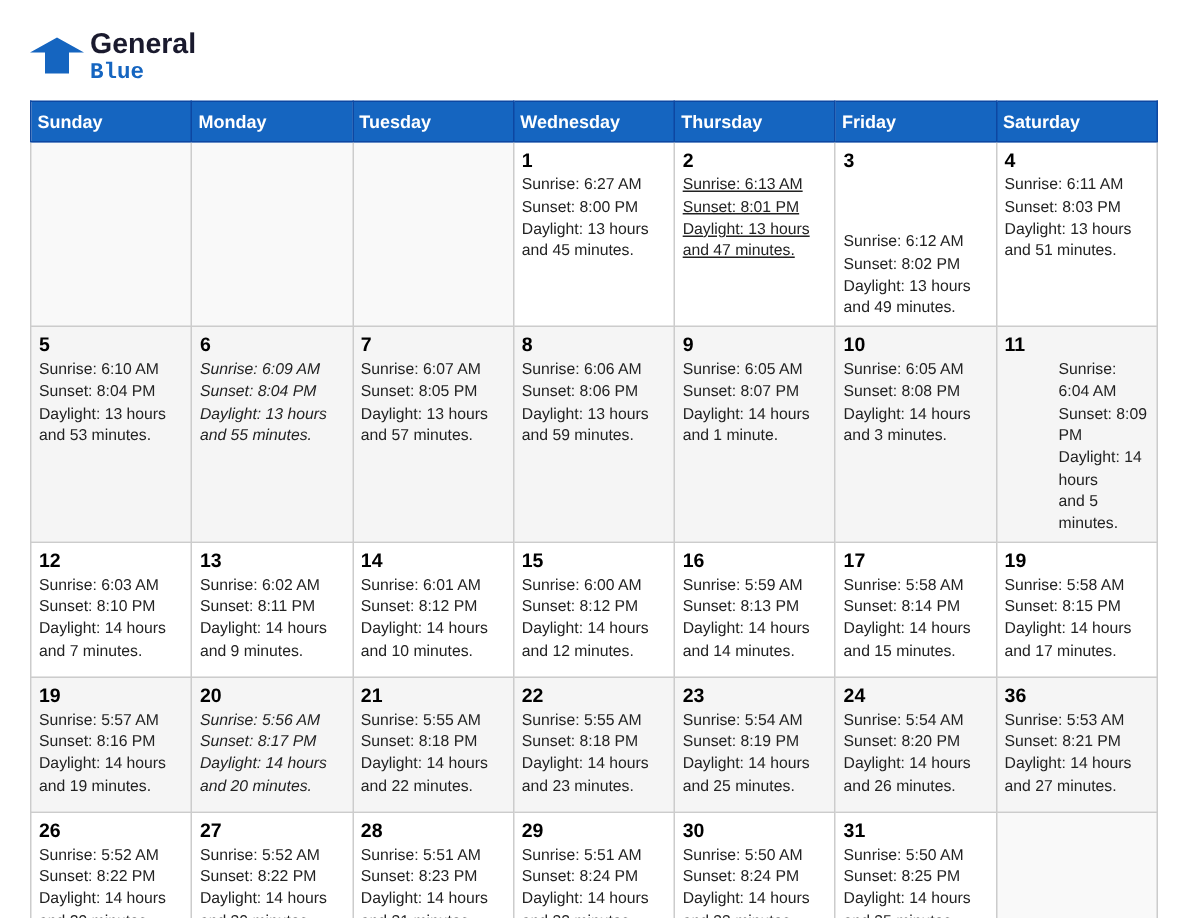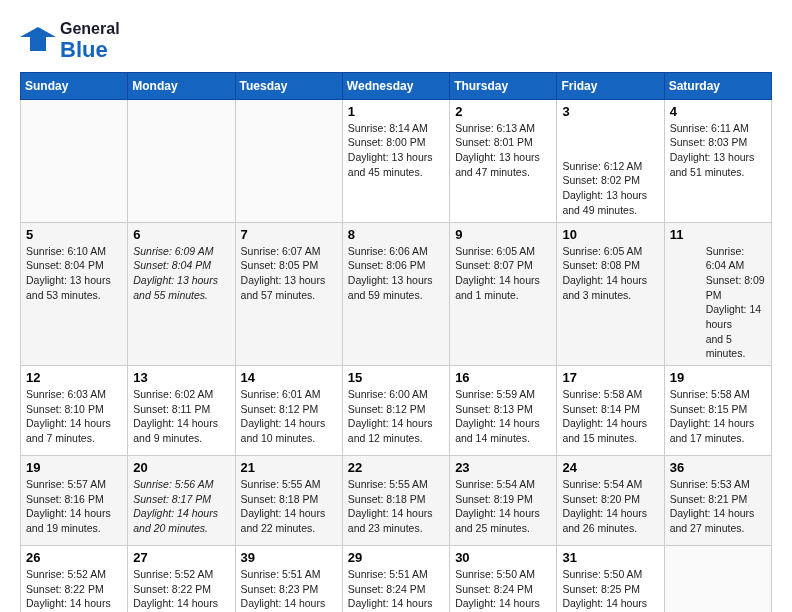--- a/index.html
+++ b/index.html
@@ -75,22 +75,22 @@
   </style>
 </head>
 <body>
 
 <div class="header">
   <div class="logo">
       <svg width="36" height="36" viewBox="0 0 36 36">
         <polygon points="18,4 36,14 26,14 26,28 10,28 10,14 0,14" fill="#1565c0"></polygon>
       </svg>
       <div>
-        <div style="font-size: 16px; font-weight: bold; color: rgb(26, 26, 46); line-height: 1.1;"><span style="color: rgb(26, 26, 46);">General</span></div>
-        <div style="font-size: 22px; font-weight: bold; color: rgb(21, 101, 192); line-height: 1.1;">Blue</div>
+        <div style="font-size: 19px; font-weight: bold; color: rgb(26, 26, 46); line-height: 1.1;"><span style="color: rgb(26, 26, 46);">General</span></div>
+        <div style="font-size: 15px; font-weight: bold; color: rgb(21, 101, 192); line-height: 1.1; font-family: Liberation Mono, monospace;">Blue</div>
       </div>
     </div>
   <div class="title-block">
     <div class="month-year"></div>
     <div class="location"></div>
   </div>
 </div>
 
 <table class="calendar">
   <thead>
@@ -104,28 +104,28 @@
         <th>Saturday</th>
       </tr>
   </thead>
   <tbody id="calendar-body">
   <tr>
         <td class="empty-cell"></td>
         <td class="empty-cell"></td>
         <td class="empty-cell"></td>
         <td>
           <span class="day-num">1</span>
-          <div class="day-info" style="white-space: pre-line;">Sunrise: 8:14 AM
+          <div class="day-info" style="white-space: pre-line;">Sunrise: 6:27 AM
 Sunset: 8:00 PM
 Daylight: 13 hours
 and 45 minutes.</div>
         </td>
         <td>
           <span class="day-num">2</span>
-          <div class="day-info" style="white-space: pre-line;">Sunrise: 6:13 AM
+          <div class="day-info" style="white-space: pre-line; text-decoration: underline;">Sunrise: 6:13 AM
 Sunset: 8:01 PM
 Daylight: 13 hours
 and 47 minutes.</div>
         </td>
         <td>
           <span class="day-num">3</span>
           <div class="day-info" style="white-space: pre-line; margin-top: 40px;">Sunrise: 6:12 AM
 Sunset: 8:02 PM
 Daylight: 13 hours
 and 49 minutes.</div>
@@ -300,21 +300,21 @@
 and 29 minutes.</div>
         </td>
         <td>
           <span class="day-num">27</span>
           <div class="day-info" style="white-space: pre-line;">Sunrise: 5:52 AM
 Sunset: 8:22 PM
 Daylight: 14 hours
 and 30 minutes.</div>
         </td>
         <td>
-          <span class="day-num">39</span>
+          <span class="day-num">28</span>
           <div class="day-info" style="white-space: pre-line;">Sunrise: 5:51 AM
 Sunset: 8:23 PM
 Daylight: 14 hours
 and 31 minutes.</div>
         </td>
         <td>
           <span class="day-num">29</span>
           <div class="day-info" style="white-space: pre-line;">Sunrise: 5:51 AM
 Sunset: 8:24 PM
 Daylight: 14 hours

